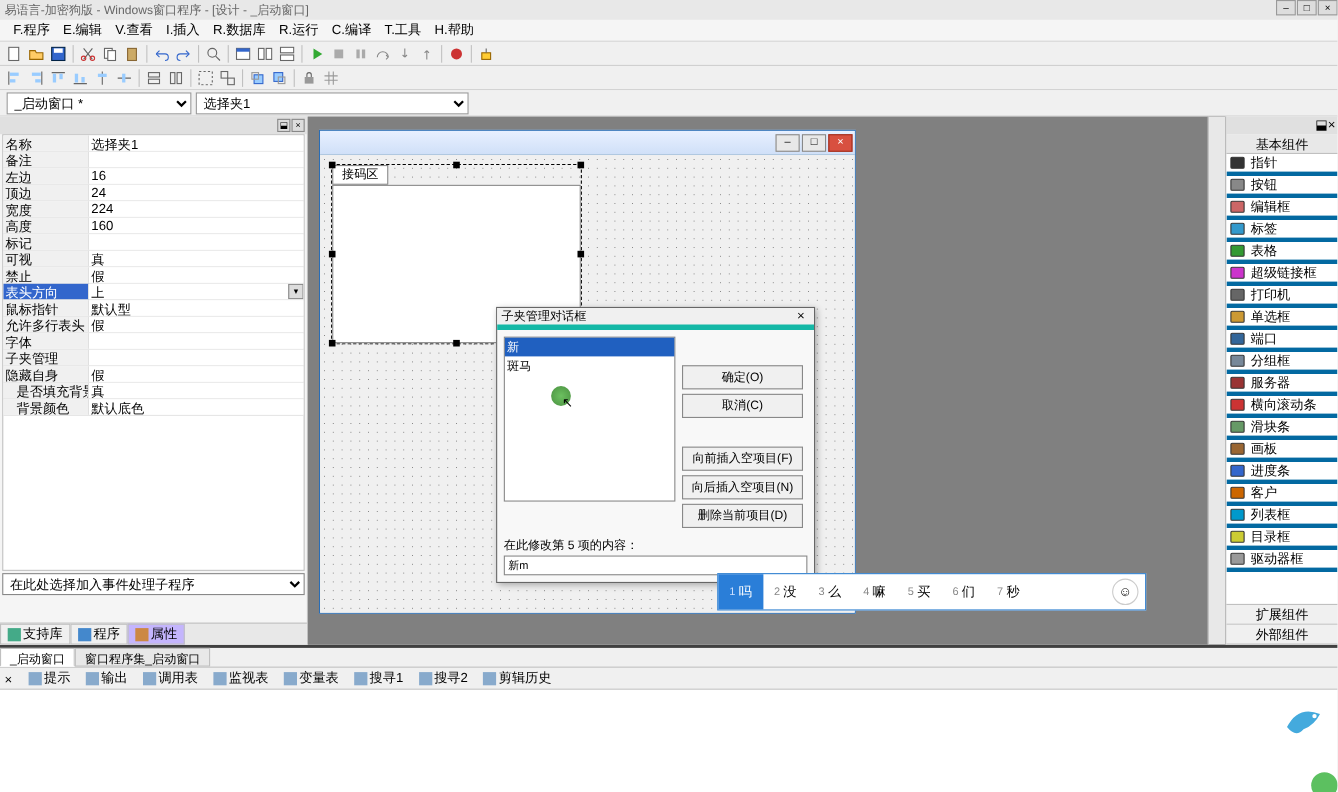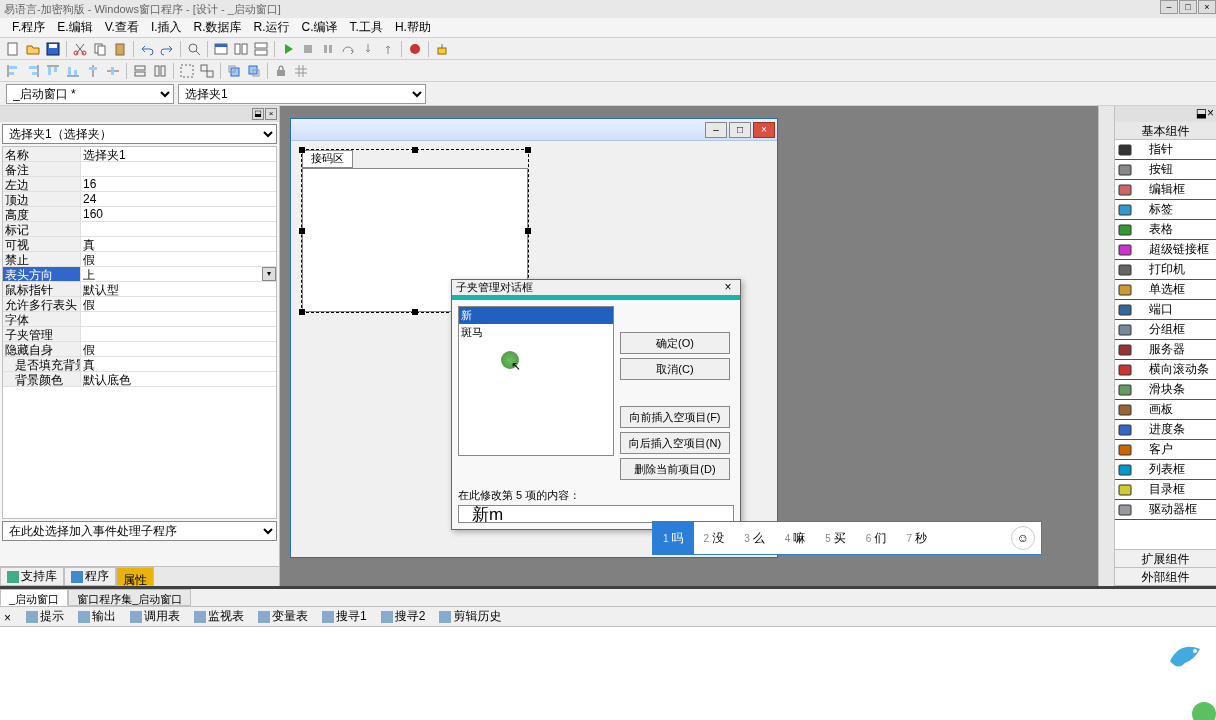--- a/index.html
+++ b/index.html
@@ -27,21 +27,21 @@
 .prop-row { display: flex; height: 15px; border-bottom: 1px solid #e0e0e0; }
 .prop-name { width: 78px; padding: 0 2px; background: #f0f0f0; border-right: 1px solid #e0e0e0; overflow: hidden; white-space: nowrap; }
 .prop-name.indent { padding-left: 12px; }
 .prop-val { flex: 1; padding: 0 2px; background: #fff; overflow: hidden; white-space: nowrap; position: relative; }
 .prop-row.sel .prop-name { background: #3366cc; color: #fff; }
 .prop-row.sel .prop-val { background: #fff; }
 .dd-arrow { position: absolute; right: 0; top: 0; width: 14px; height: 14px; border: 1px solid #888; background: #ddd; text-align: center; font-size: 8px; line-height: 12px; }
 .events-combo { margin: 2px; height: 20px; border: 1px solid #888; background: #fff; width: calc(100% - 4px); padding: 1px 2px; }
 .left-tabs { display: flex; height: 20px; background: #e8e8e8; border-top: 1px solid #c0c0c0; margin-top: 23px; }
 .left-tab { padding: 2px 6px; border: 1px solid #c0c0c0; background: #f0f0f0; display: flex; align-items: center; gap: 2px; }
-.left-tab.active { background: #eab308; flex-direction: column; }
+.left-tab.active { background: #c4b5fd; }
 .tab-ico { width: 12px; height: 12px; display: inline-block; }
 .center-area { flex: 1; background: #808080; position: relative; overflow: hidden; }
 .scroll-v { position: absolute; right: 0; top: 0; bottom: 0; width: 16px; background: #e8e8e8; border-left: 1px solid #c0c0c0; }
 .form-window { position: absolute; left: 10px; top: 12px; width: 488px; height: 440px; background: #f0f0f0; border: 1px solid #2a6db5; }
 .form-titlebar { height: 22px; background: linear-gradient(#e8f0ff,#d0e0f8); display: flex; align-items: center; justify-content: flex-end; padding: 0 2px; border-bottom: 1px solid #b0c8e0; }
 .form-tb-btn { width: 22px; height: 16px; border: 1px solid #888; background: #e8e8e8; margin-left: 2px; text-align: center; font-size: 10px; line-height: 14px; }
 .form-tb-btn.close { background: #d85040; color: #fff; border-color: #a03020; }
 .form-body { position: relative; height: calc(100% - 22px); background-image: radial-gradient(#888 0.5px, transparent 0.5px); background-size: 8px 8px; background-color: #f0f0f0; }
 .tab-control { position: absolute; left: 10px; top: 8px; width: 228px; height: 164px; border: 1px dashed #000; }
 .tab-head { height: 18px; display: flex; }
@@ -54,35 +54,35 @@
 .dlg-close { width: 16px; height: 16px; text-align: center; cursor: default; }
 .dlg-body { padding: 6px; display: flex; gap: 6px; }
 .dlg-list { width: 156px; height: 150px; border: 1px solid #888; background: #fff; }
 .dlg-list-item { padding: 1px 2px; font-size: 11px; }
 .dlg-list-item.sel { background: #2060c0; color: #fff; }
 .dlg-btns { display: flex; flex-direction: column; gap: 4px; margin-top: 26px; }
 .dlg-btn { width: 110px; height: 22px; border: 1px solid #888; background: #f0f0f0; text-align: center; line-height: 20px; font-size: 11px; }
 .dlg-btns .spacer { height: 18px; }
 .dlg-footer { padding: 2px 6px 6px; }
 .dlg-footer-label { font-size: 11px; margin-bottom: 2px; }
-.dlg-input { width: 100%; height: 18px; border: 1px solid #888; padding: 0 13px; font-size: 17px; }
+.dlg-input { width: 100%; height: 18px; border: 1px solid #888; padding: 0 3px; font-size: 10px; }
 .ime-bar { position: absolute; left: 200px; bottom: -26px; width: 390px; height: 34px; background: #fff; border: 1px solid #3080d0; display: flex; align-items: center; z-index: 20; }
 .ime-cand { flex: 1; display: flex; }
 .ime-item { padding: 0 10px; display: flex; align-items: center; gap: 3px; height: 32px; font-size: 14px; }
 .ime-item.first { background: #2a7ed8; color: #fff; }
 .ime-num { font-size: 10px; color: #888; }
 .ime-item.first .ime-num { color: #cce0ff; }
 .ime-emoji { width: 24px; height: 24px; border: 1px solid #ccc; border-radius: 12px; text-align: center; line-height: 22px; margin: 0 6px; }
 .green-cursor { position: absolute; left: 210px; top: 210px; width: 18px; height: 18px; background: radial-gradient(#6cc060,#4a9040); border-radius: 50%; z-index: 15; }
 .cursor-arrow { position: absolute; left: 220px; top: 218px; font-size: 12px; z-index: 16; }
 .right-panel { width: 102px; background: #f5f5f5; border-left: 1px solid #c0c0c0; display: flex; flex-direction: column; }
 .rp-header { height: 16px; background: #e0e0e0; display: flex; justify-content: flex-end; padding: 0 2px; }
 .rp-title { height: 18px; text-align: center; background: #e8e8e8; border-bottom: 1px solid #c0c0c0; line-height: 18px; }
 .rp-list { flex: 1; overflow-y: auto; background: #fff; }
-.rp-item { height: 20px; display: flex; align-items: center; padding: 0 2px; gap: 16px; border-bottom: 1px solid #0369a1; }
+.rp-item { height: 20px; display: flex; align-items: center; padding: 0 2px; gap: 4px; border-bottom: 4px solid #0369a1; }
 .rp-ico { width: 16px; height: 14px; display: inline-flex; align-items: center; justify-content: center; }
 .rp-tabs { display: flex; flex-direction: column; border-top: 1px solid #c0c0c0; }
 .rp-tab { height: 18px; text-align: center; line-height: 18px; background: #f0f0f0; border-bottom: 1px solid #c0c0c0; }
 .bottom-tabs { height: 20px; background: #f0f0f0; border-top: 3px solid #404040; display: flex; }
 .btab { padding: 2px 8px; border: 1px solid #c0c0c0; background: #e8e8e8; font-size: 11px; }
 .btab.active { background: #fff; border-bottom-color: #fff; }
 .output-bar { height: 20px; background: #f0f0f0; border-top: 1px solid #c0c0c0; display: flex; align-items: center; padding: 2px 4px; gap: 6px; }
 .out-item { display: flex; align-items: center; gap: 2px; padding: 0 4px; }
 .out-ico { width: 12px; height: 12px; display: inline-block; }
 .output-area { height: 100px; background: #fff; border-top: 1px solid #c0c0c0; position: relative; }
@@ -335,37 +335,40 @@
   <select class="combo combo2"><option>选择夹1</option></select>
 </div>
 
 <div class="main-area">
 
   <div class="left-panel">
     <div class="panel-header">
       <div class="sm-btn">⬓</div>
       <div class="sm-btn">×</div>
     </div>
-    <select class="prop-combo"><option>选择夹1（选择夹）</option></select>
     <div class="prop-grid" id="prop-grid">
         <div class="prop-row">
           <div class="prop-name">名称</div>
           <div class="prop-val">选择夹1</div>
         </div>
         <div class="prop-row">
           <div class="prop-name">备注</div>
           <div class="prop-val"></div>
         </div>
         <div class="prop-row">
           <div class="prop-name">左边</div>
           <div class="prop-val">16</div>
         </div>
         <div class="prop-row">
           <div class="prop-name">顶边</div>
           <div class="prop-val">24</div>
+        </div>
+        <div class="prop-row">
+          <div class="prop-name">宽度</div>
+          <div class="prop-val">224</div>
         </div>
         <div class="prop-row">
           <div class="prop-name">高度</div>
           <div class="prop-val">160</div>
         </div>
         <div class="prop-row">
           <div class="prop-name">标记</div>
           <div class="prop-val"></div>
         </div>
         <div class="prop-row">

